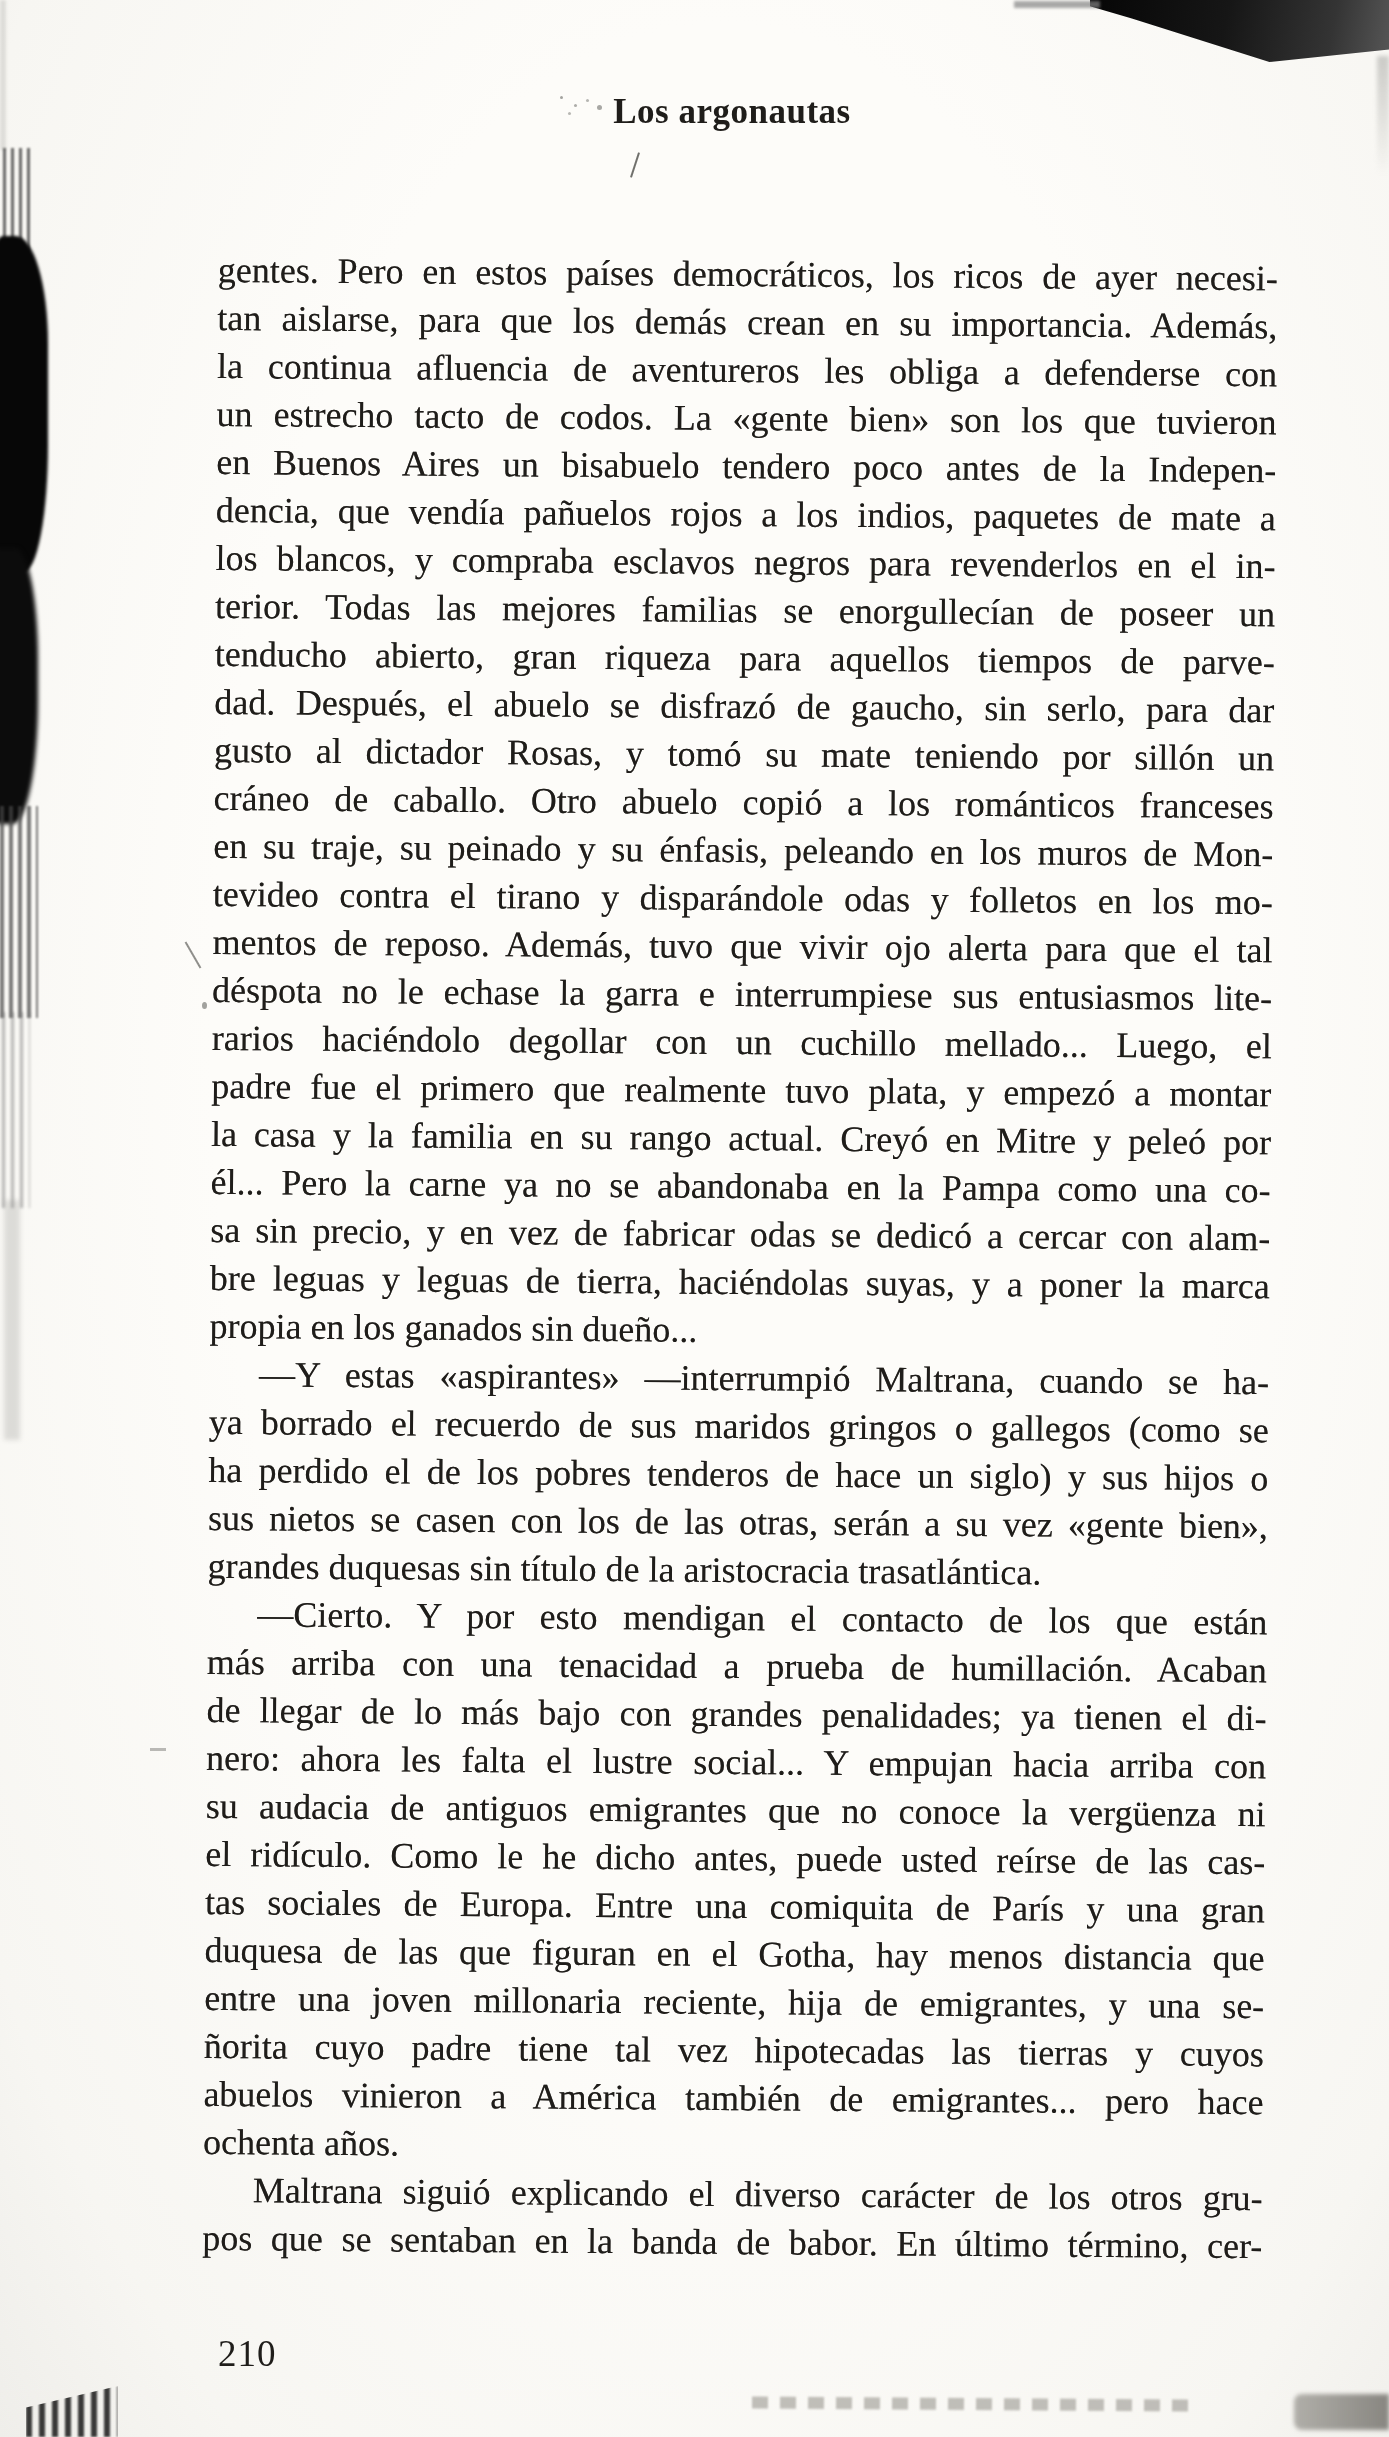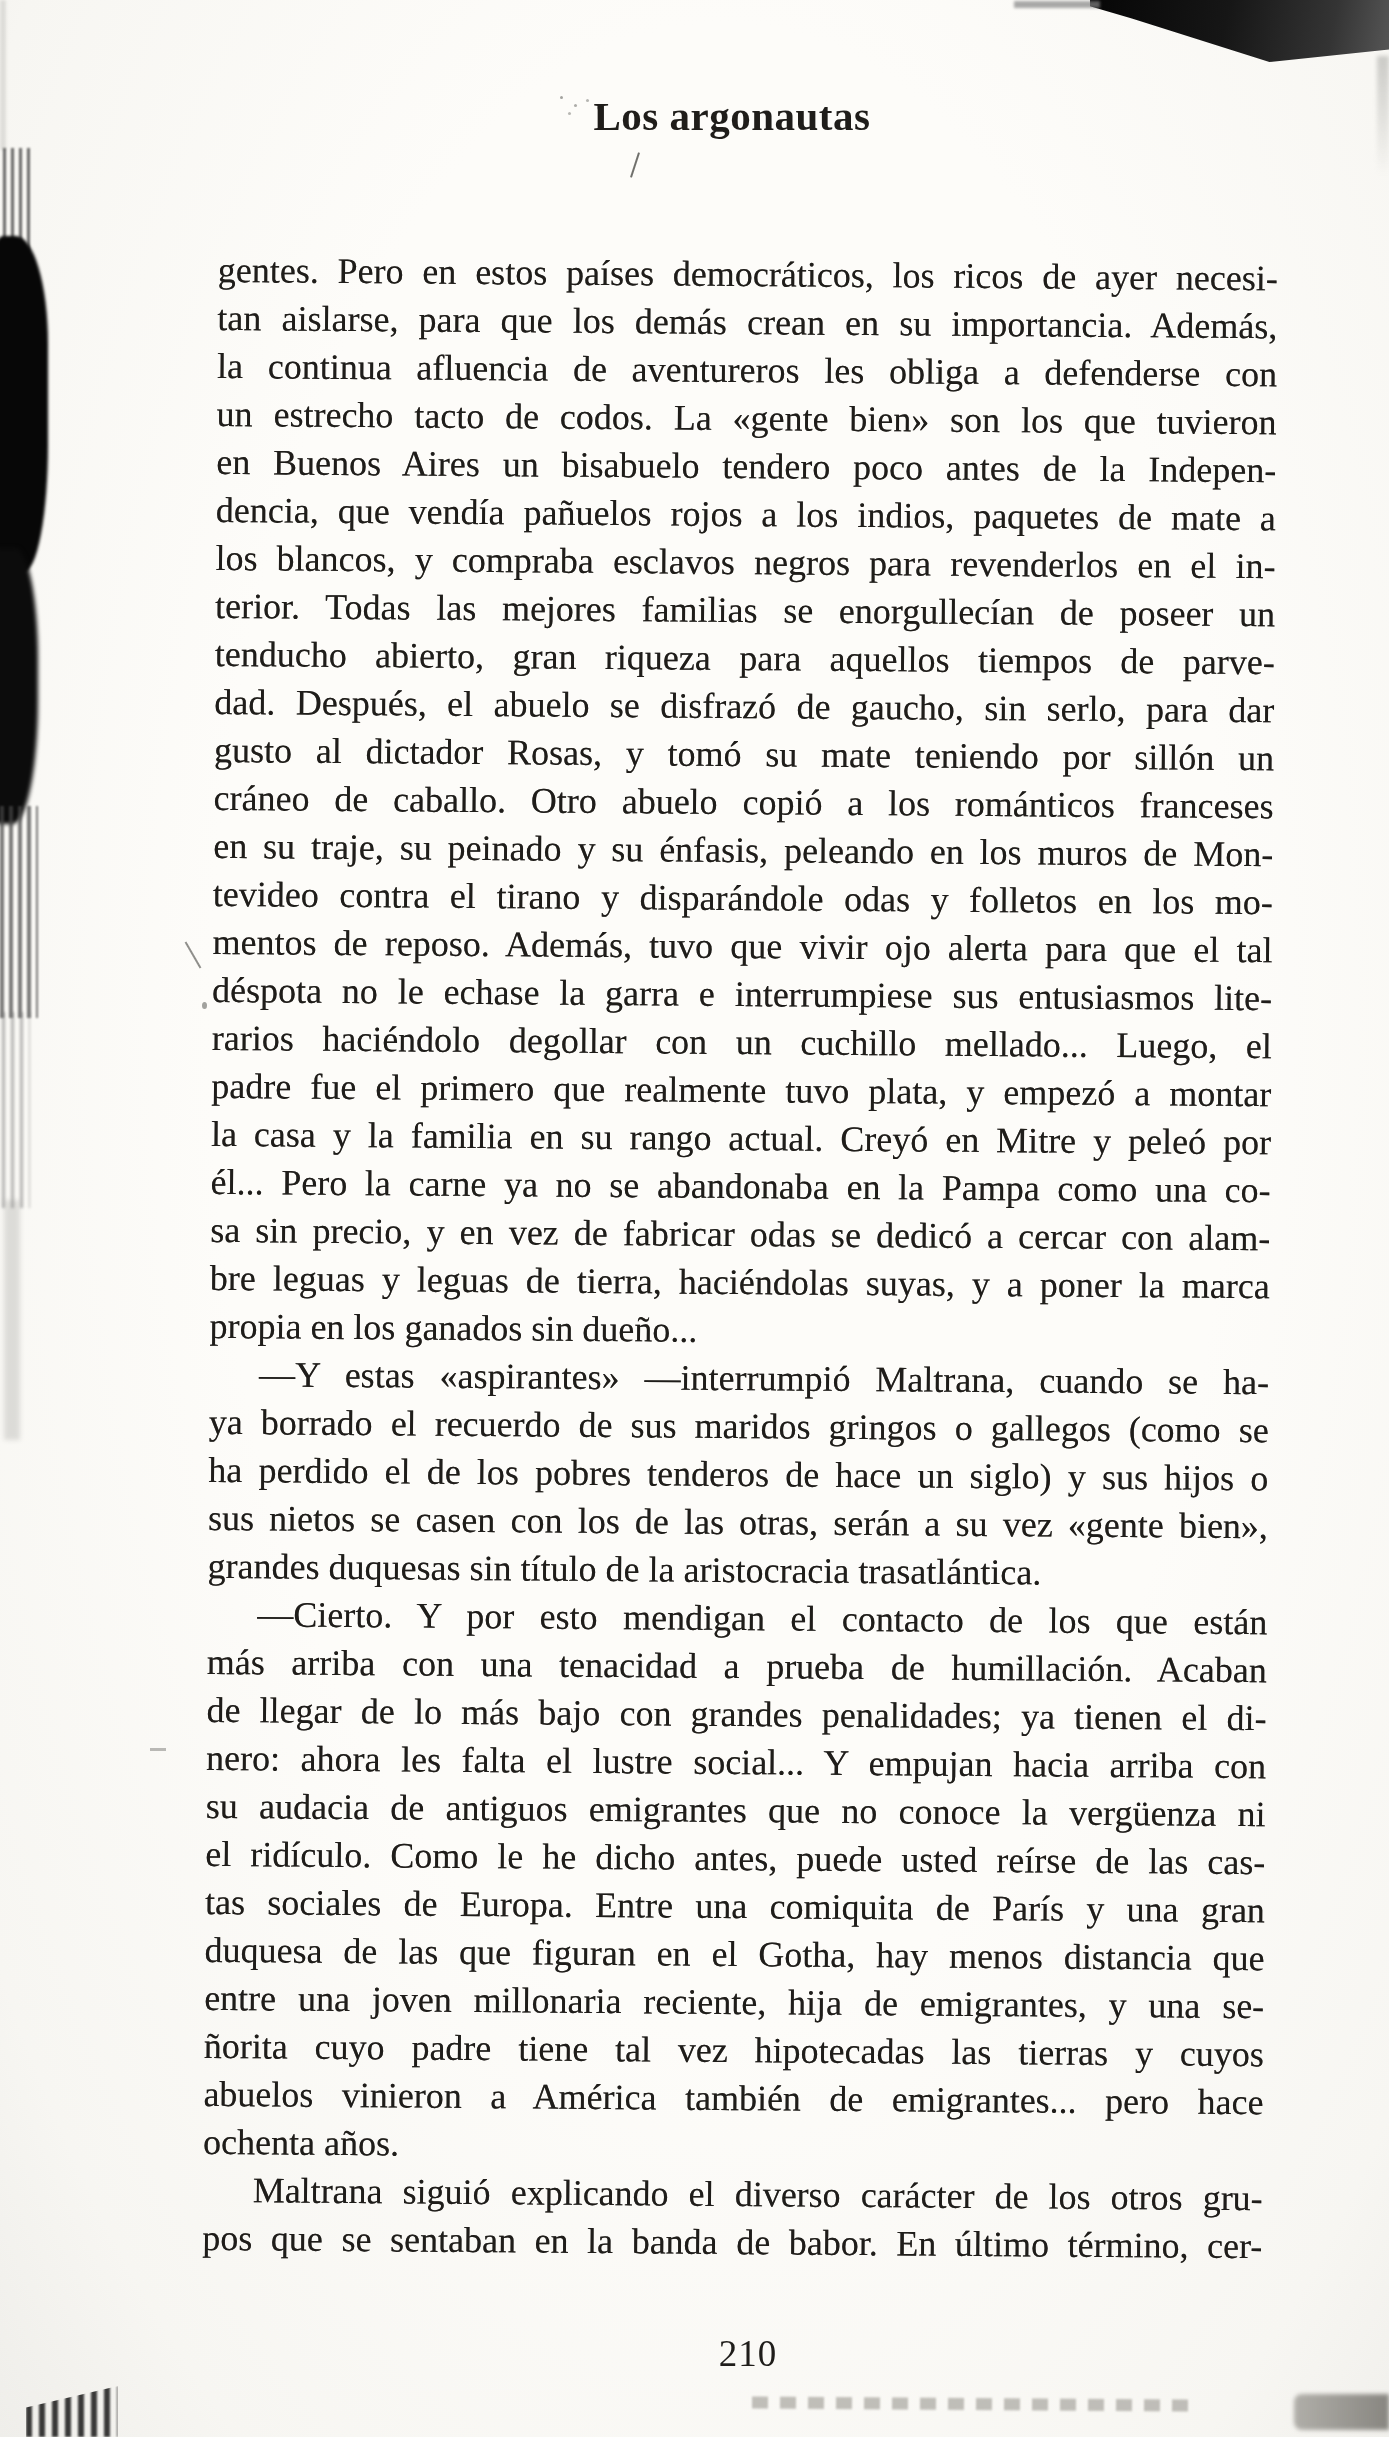--- a/index.html
+++ b/index.html
@@ -5,34 +5,34 @@
   html,body{margin:0;padding:0;}
   body{
     width:1389px;height:2437px;position:relative;overflow:hidden;
     font-family:"Liberation Serif","DejaVu Serif",serif;
     background:radial-gradient(ellipse at 52% 42%, #fdfcf9 50%, #f7f6f2 85%, #efeeea 100%);
   }
   .page{position:absolute;inset:0;}
 
   .running-header{
     position:absolute;left:218px;top:92px;width:1060px;
-    text-align:center;font-size:41px;font-weight:700;color:var(--ink,#201e1b);
+    text-align:center;font-size:35px;font-weight:700;color:var(--ink,#201e1b);
     letter-spacing:.5px;transform:translateX(-16px);
   }
   .text-block{
     position:absolute;left:218px;top:246px;width:1060px;
     font-size:36px;line-height:48px;color:var(--ink,#201e1b);
     transform:rotate(.45deg);transform-origin:0 0;
     text-shadow:0 0 .4px rgba(30,28,24,.65);
   }
   .line{height:48px;text-align:justify;text-align-last:justify;}
   .line.para-end{text-align-last:auto;}
   .line.indent{text-indent:50px;}
   .page-number{
-    position:absolute;left:218px;top:2332px;width:1060px;text-align:center;
+    position:absolute;left:218px;top:2332px;width:1060px;text-align:left;
     font-size:37px;color:var(--ink,#201e1b);letter-spacing:1px;
   }
 
   
   .a{position:absolute;}
   .corner-wedge{left:1090px;top:0;width:299px;height:62px;
     background:linear-gradient(100deg,#060606 0%,#161616 45%,#343434 80%,#565656 100%);
     clip-path:polygon(0 0,100% 0,100% 80%,60% 100%,14% 30%,0 10%);
     filter:blur(.7px);}
   .corner-tail{left:1014px;top:1px;width:86px;height:7px;background:#858585;filter:blur(1.4px);opacity:.7;}

